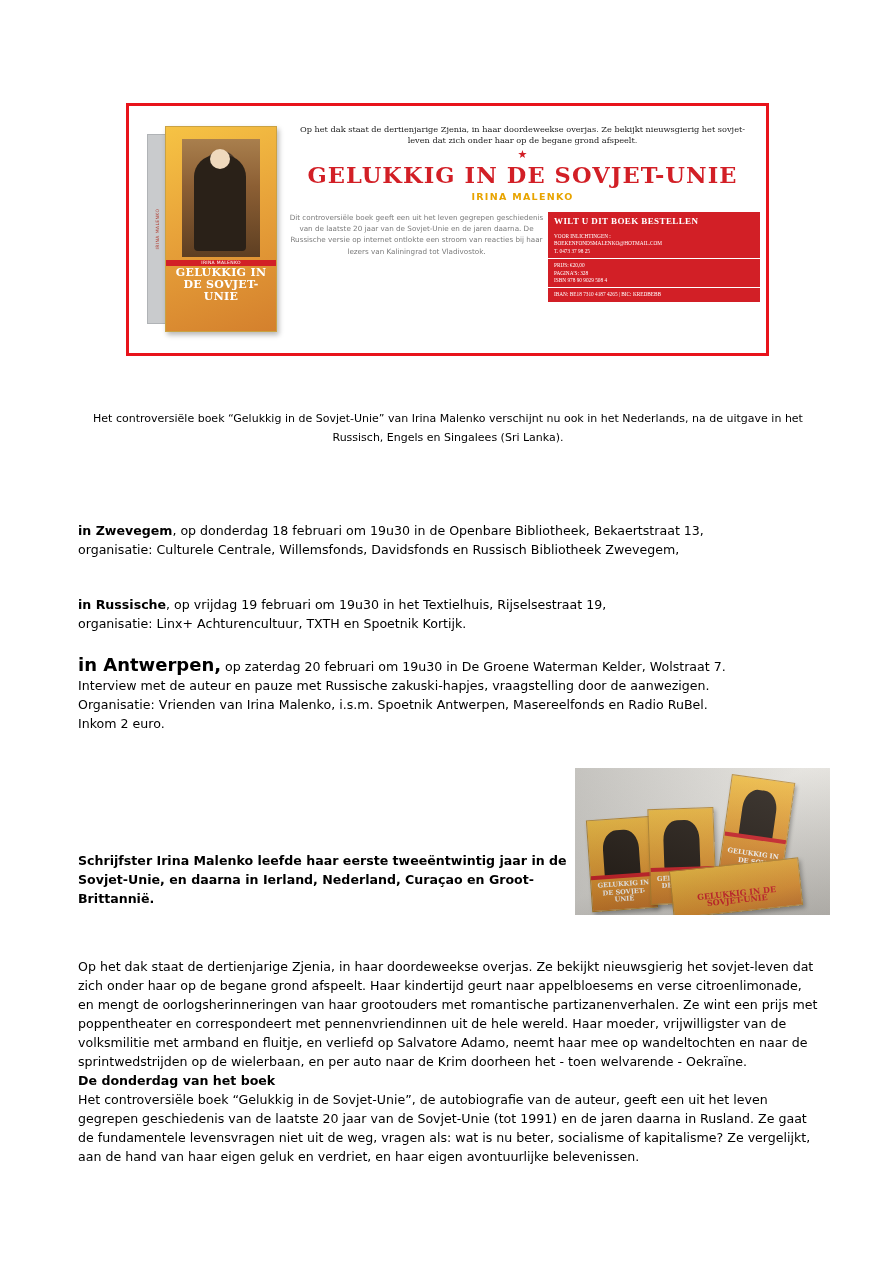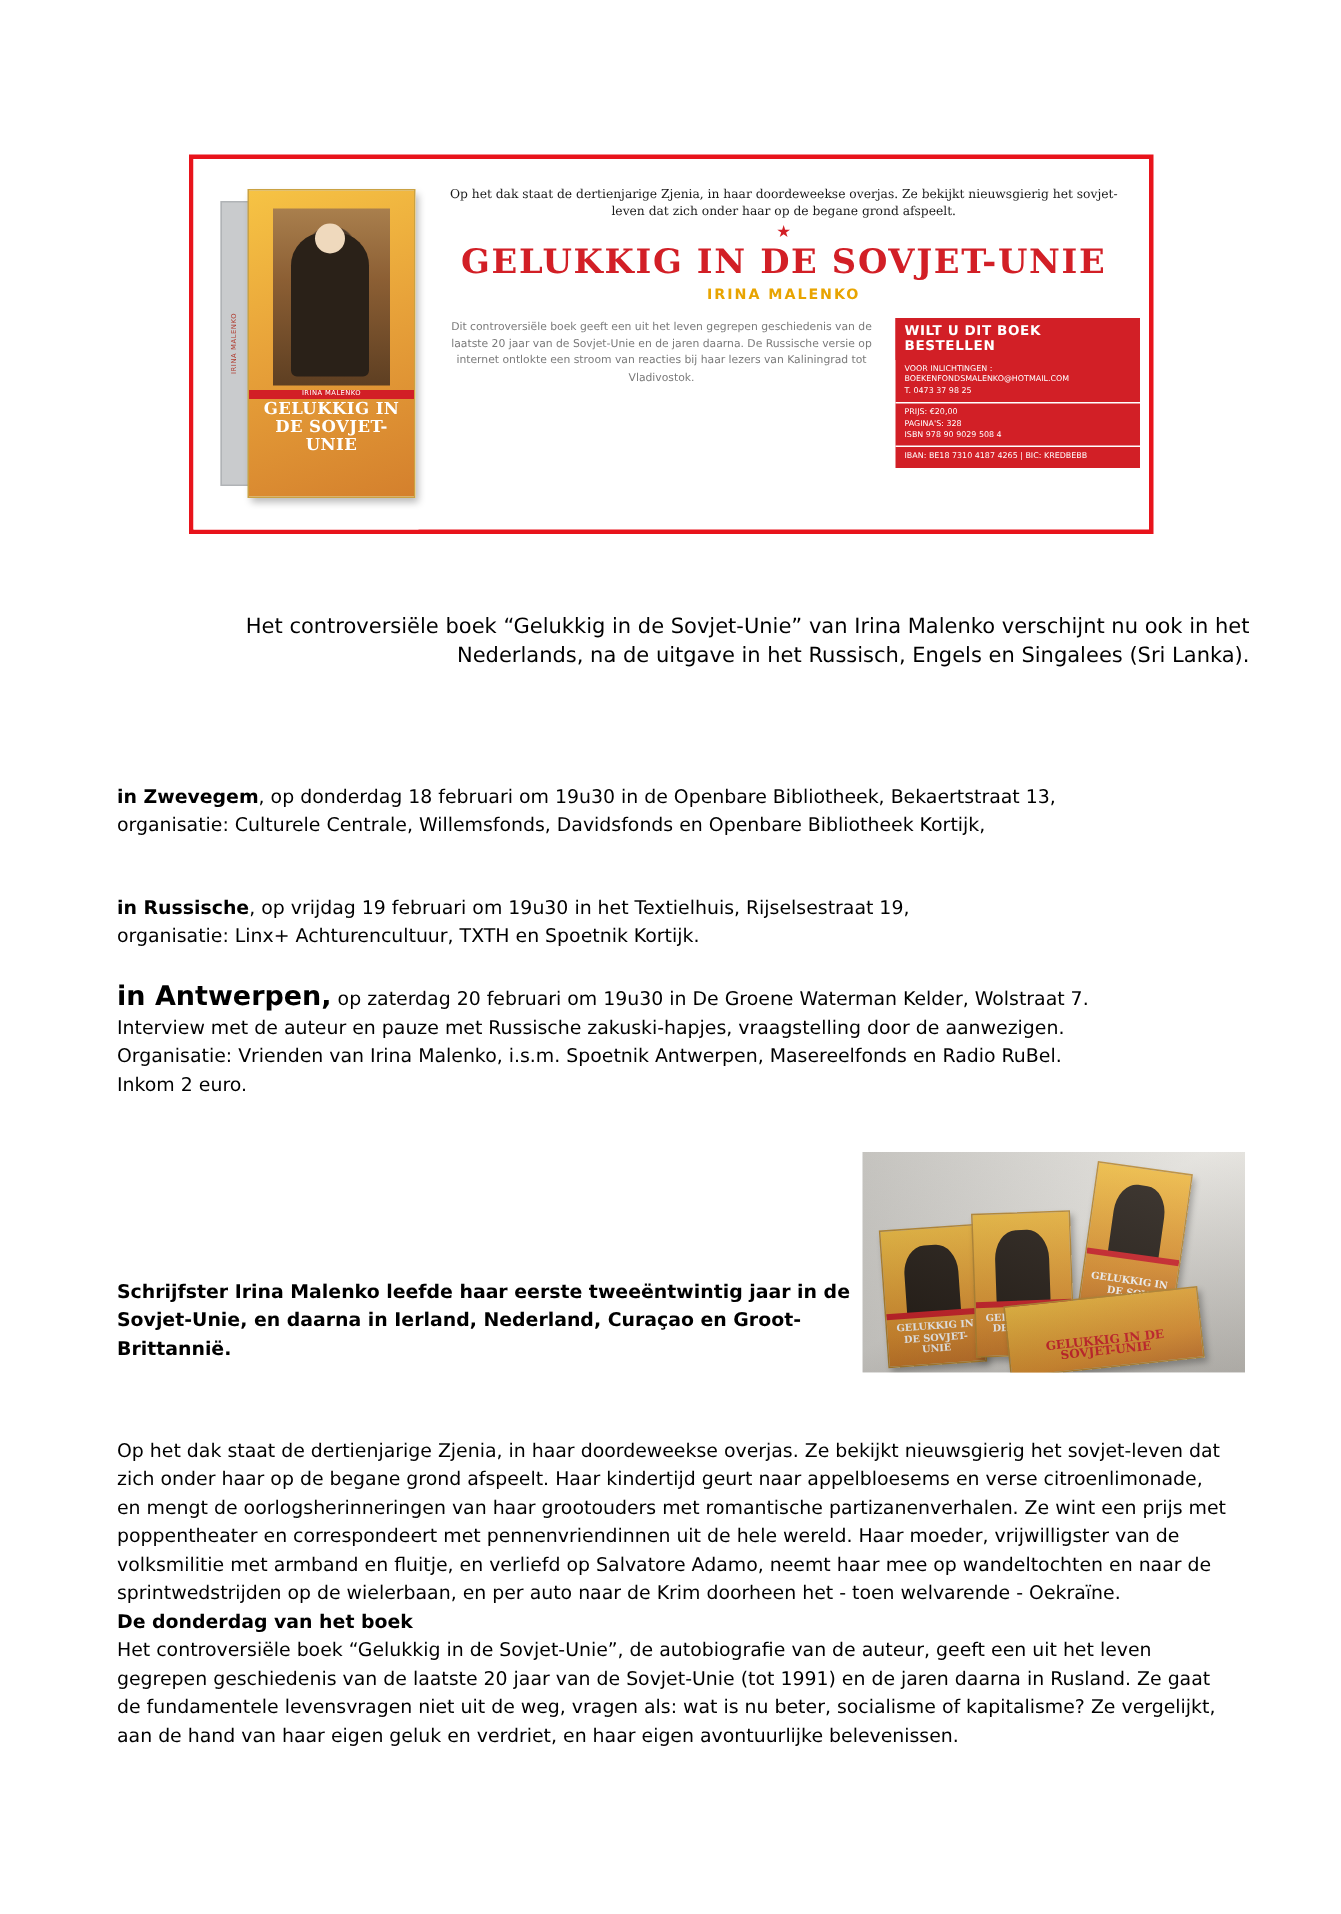--- a/index.html
+++ b/index.html
@@ -182,26 +182,27 @@
   }
   .banner-desc {
     flex: 1 1 auto;
     font-size: 7.2px;
     line-height: 11.2px;
     text-align: center;
     color: #7a7a7a;
     padding: 0 4px 0 4px;
   }
   .banner-order {
-    width: 163px;
+    width: 212px;
     flex: none;
     color: #ffffff;
     background: #d21f26;
     padding: 0;
     box-sizing: border-box;
+    font-family: Liberation Serif, serif;
   }
   .order-head {
     background: #d21f26;
     color: #ffffff;
     font-weight: bold;
     font-size: 9px;
     letter-spacing: .4px;
     padding: 4px 6px 4px 6px;
   }
   .order-block {
@@ -209,25 +210,25 @@
     line-height: 7.4px;
     padding: 3px 6px 3px 6px;
     color: #ffffff;
     border-top: 1px solid #ffffff;
   }
   .order-block.b1 { border-top: none; }
 
   
   .intro {
     position: absolute;
-    left: 93px;
+    left: 78px;
     top: 409px;
     width: 740px;
-    text-align: right;
-    font-size: 14px;
+    text-align: center;
+    font-size: 11px;
     line-height: 19px;
   }
   .block {
     position: absolute;
     left: 78px;
     width: 740px;
     font-size: 12.6px;
     line-height: 19px;
     margin-top: 37px;
   }
@@ -352,21 +353,21 @@
       </div>
     </div>
   </div>
 
   <div class="intro">
     <span>Het controversiële  boek “Gelukkig in de Sovjet-Unie” van Irina Malenko verschijnt nu ook in het Nederlands, na de uitgave in het Russisch, Engels en  Singalees (Sri Lanka).</span><br>
   </div>
 
   <div class="block b-zwevegem">
     <span class="bold">in Zwevegem</span><span>, op donderdag 18 februari om 19u30 in de Openbare Bibliotheek, Bekaertstraat 13,</span><br>
-    <span>organisatie: Culturele Centrale,  Willemsfonds, Davidsfonds en Openbare Bibliotheek Kortijk,</span>
+    <span>organisatie: Culturele Centrale,  Willemsfonds, Davidsfonds en Russisch Bibliotheek Zwevegem,</span>
   </div>
 
   <div class="block b-kortrijk">
     <span class="bold">in Russische</span><span>, op vrijdag 19 februari om 19u30 in het Textielhuis, Rijselsestraat 19,</span><br>
     <span>organisatie: Linx+ Achturencultuur, TXTH  en Spoetnik Kortijk.</span>
   </div>
 
   <div class="block b-antwerpen">
     <span class="big-bold">in Antwerpen,</span><span>   op zaterdag 20 februari om 19u30 in De Groene Waterman Kelder, Wolstraat 7.</span><br>
     <span>Interview met de auteur en pauze met Russische zakuski-hapjes, vraagstelling door de aanwezigen.</span><br>

